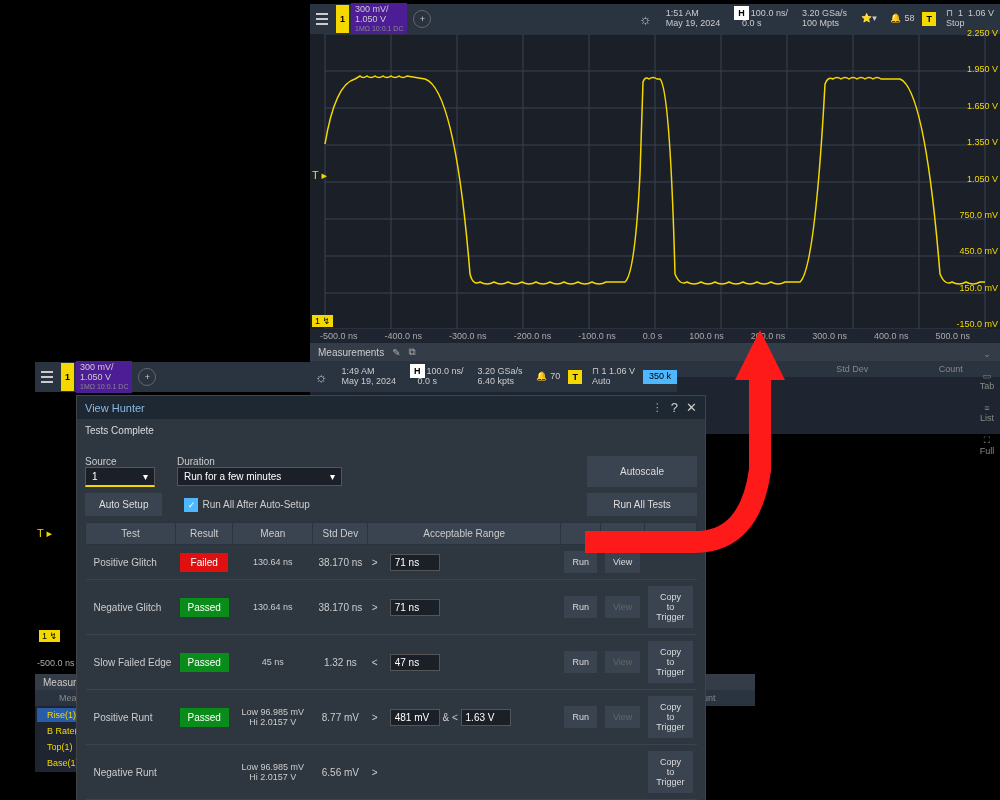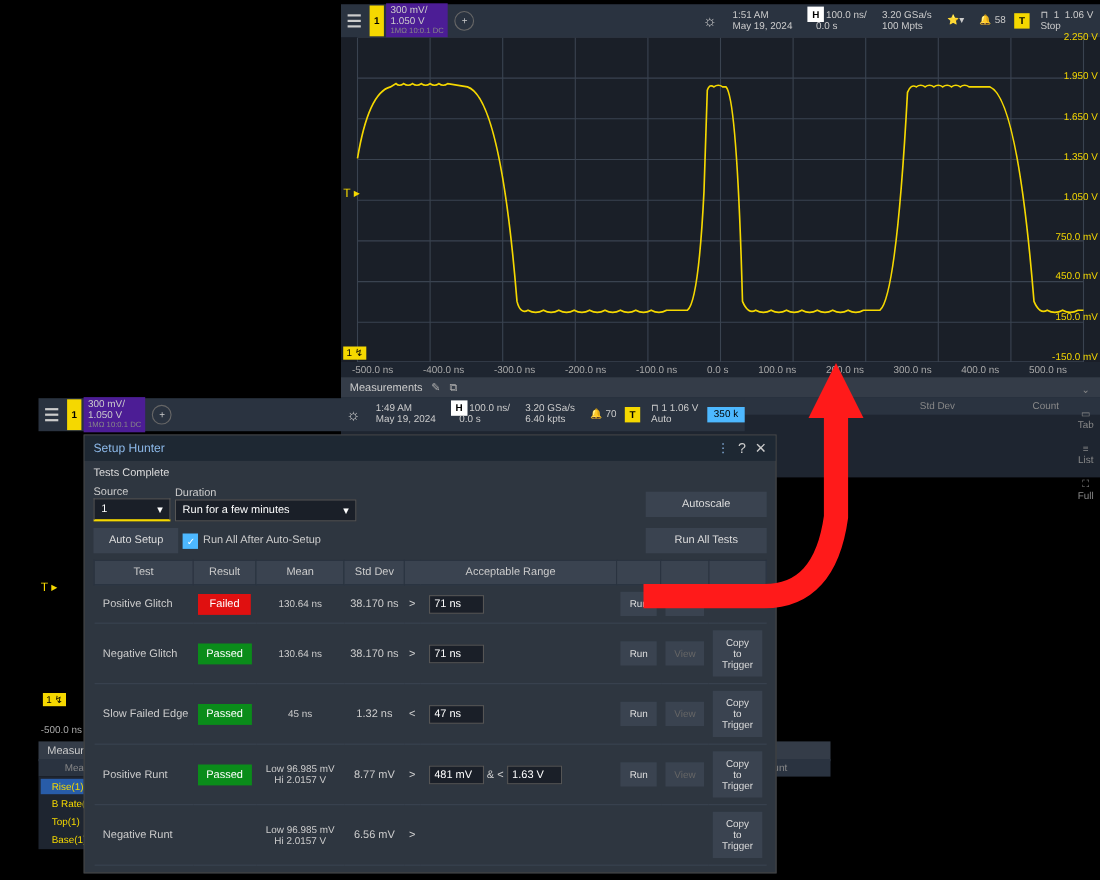--- a/index.html
+++ b/index.html
@@ -29,21 +29,21 @@
 .meas-head{display:flex;background:#2a3340;font-size:9px;padding:3px 0}
 .meas-head span{flex:1;text-align:center;color:#888}
 .ch-gnd{position:absolute;background:#f5d800;color:#000;font-size:9px;padding:1px 3px}
 .trigmark{position:absolute;color:#f5d800;font-size:11px}
 .side-icons{position:absolute;right:-0px;width:26px;display:flex;flex-direction:column;gap:12px;align-items:center;color:#888;font-size:9px}
 .side-icons div{cursor:pointer;text-align:center}
 .fh-dialog{position:absolute;left:76px;top:395px;width:630px;background:#2e3640;border:1px solid #444;font-size:10px}
 .fh-title{background:#1e2833;padding:4px 8px;display:flex;align-items:center;color:#8cb8e8;font-size:11px}
 .fh-close{cursor:pointer;margin-left:8px;font-size:13px;color:#ccc}
 .fh-body{padding:6px 8px}
-.fh-row{display:flex;gap:4px;align-items:center;margin-bottom:6px}
+.fh-row{display:flex;gap:22px;margin-bottom:6px}
 .fh-sel{background:#1a1f28;border:1px solid #555;color:#fff;padding:3px 6px;min-width:80px;display:flex;justify-content:space-between;cursor:pointer}
 .fh-sel.ch{border-bottom:2px solid #f5d800;min-width:60px}
 .fh-btn{background:#3a4350;border:none;color:#ddd;padding:6px 14px;cursor:pointer;font-size:10px}
 .fh-check{width:14px;height:14px;background:#4db8ff;display:inline-flex;align-items:center;justify-content:center;color:#fff;font-size:9px;margin-right:4px}
 .test-table{width:100%;border-collapse:collapse;font-size:10px}
 .test-table th{background:#3a4350;padding:5px;font-weight:normal;color:#ccc;border:1px solid #2a3340}
 .test-table td{padding:6px 4px;text-align:center;border-bottom:1px solid #3a4350}
 .result-pass{background:#0a8c1a;color:#fff;padding:4px 8px;display:inline-block;min-width:48px}
 .result-fail{background:#e01010;color:#fff;padding:4px 8px;display:inline-block;min-width:48px}
 .test-table td.lt{text-align:left;padding-left:8px}
@@ -285,28 +285,28 @@
  <div class="side-icons" style="top:320px;right:44px">
   <div>⌄</div>
   <div>▭<br><span>Tab</span></div>
   <div>≡<br><span>List</span></div>
   <div>⛶<br><span>Full</span></div>
  </div>
 </div>
 
 <div class="fh-dialog">
  <div class="fh-title">
-  <span>Setup Hunter</span>
+  <span>View Hunter</span>
   <div class="spacer"></div>
   <span>⋮</span>
   <span class="fh-close">?</span>
   <span class="fh-close">✕</span>
  </div>
  <div class="fh-body">
-  <div style="color:#ddd;margin-bottom:6px">Tests Complete</div>
+  <div style="color:#ddd;margin-bottom:20px">Tests Complete</div>
   <div class="fh-row">
    <div style="flex:0 0 70px">
     <div>Source</div>
     <div class="fh-sel ch">
             <span>1</span>
             <span>▾</span>
           </div>
    </div>
    <div style="flex:0 0 165px">
     <div>Duration</div>

